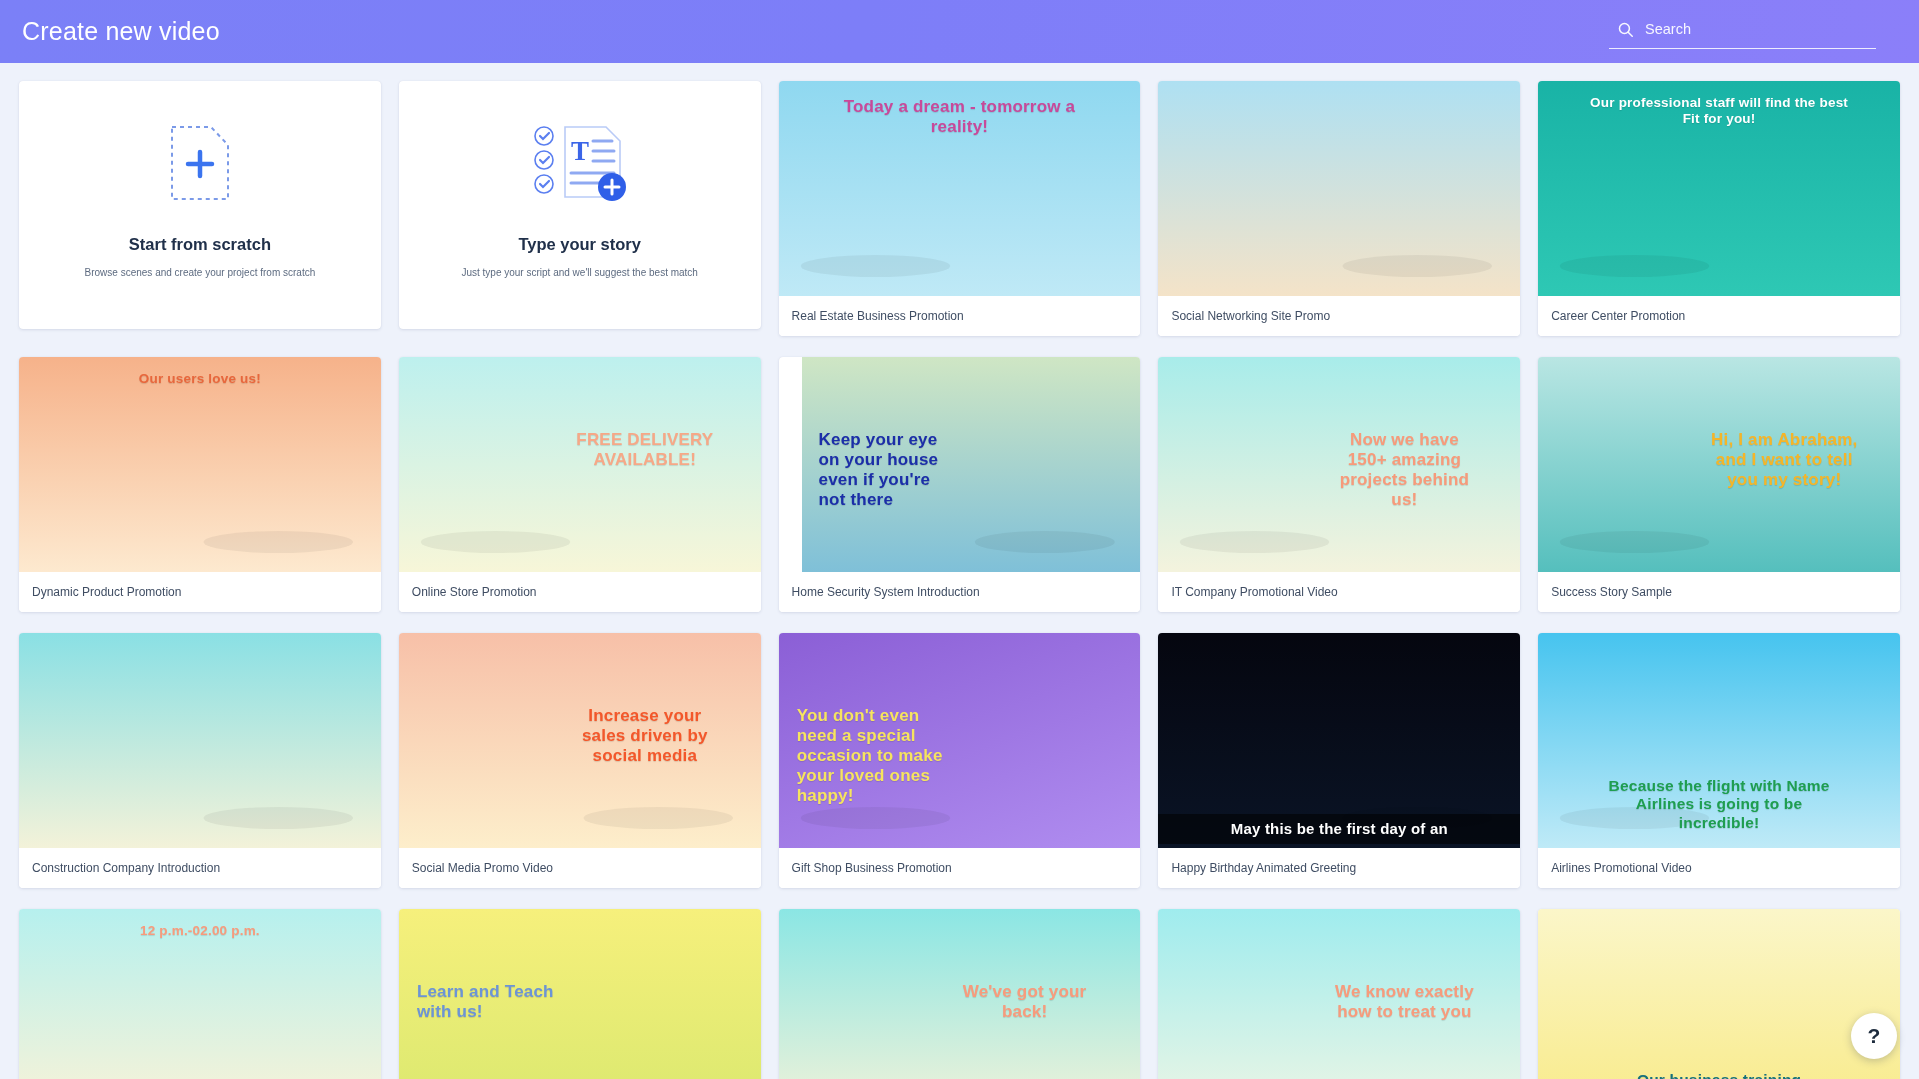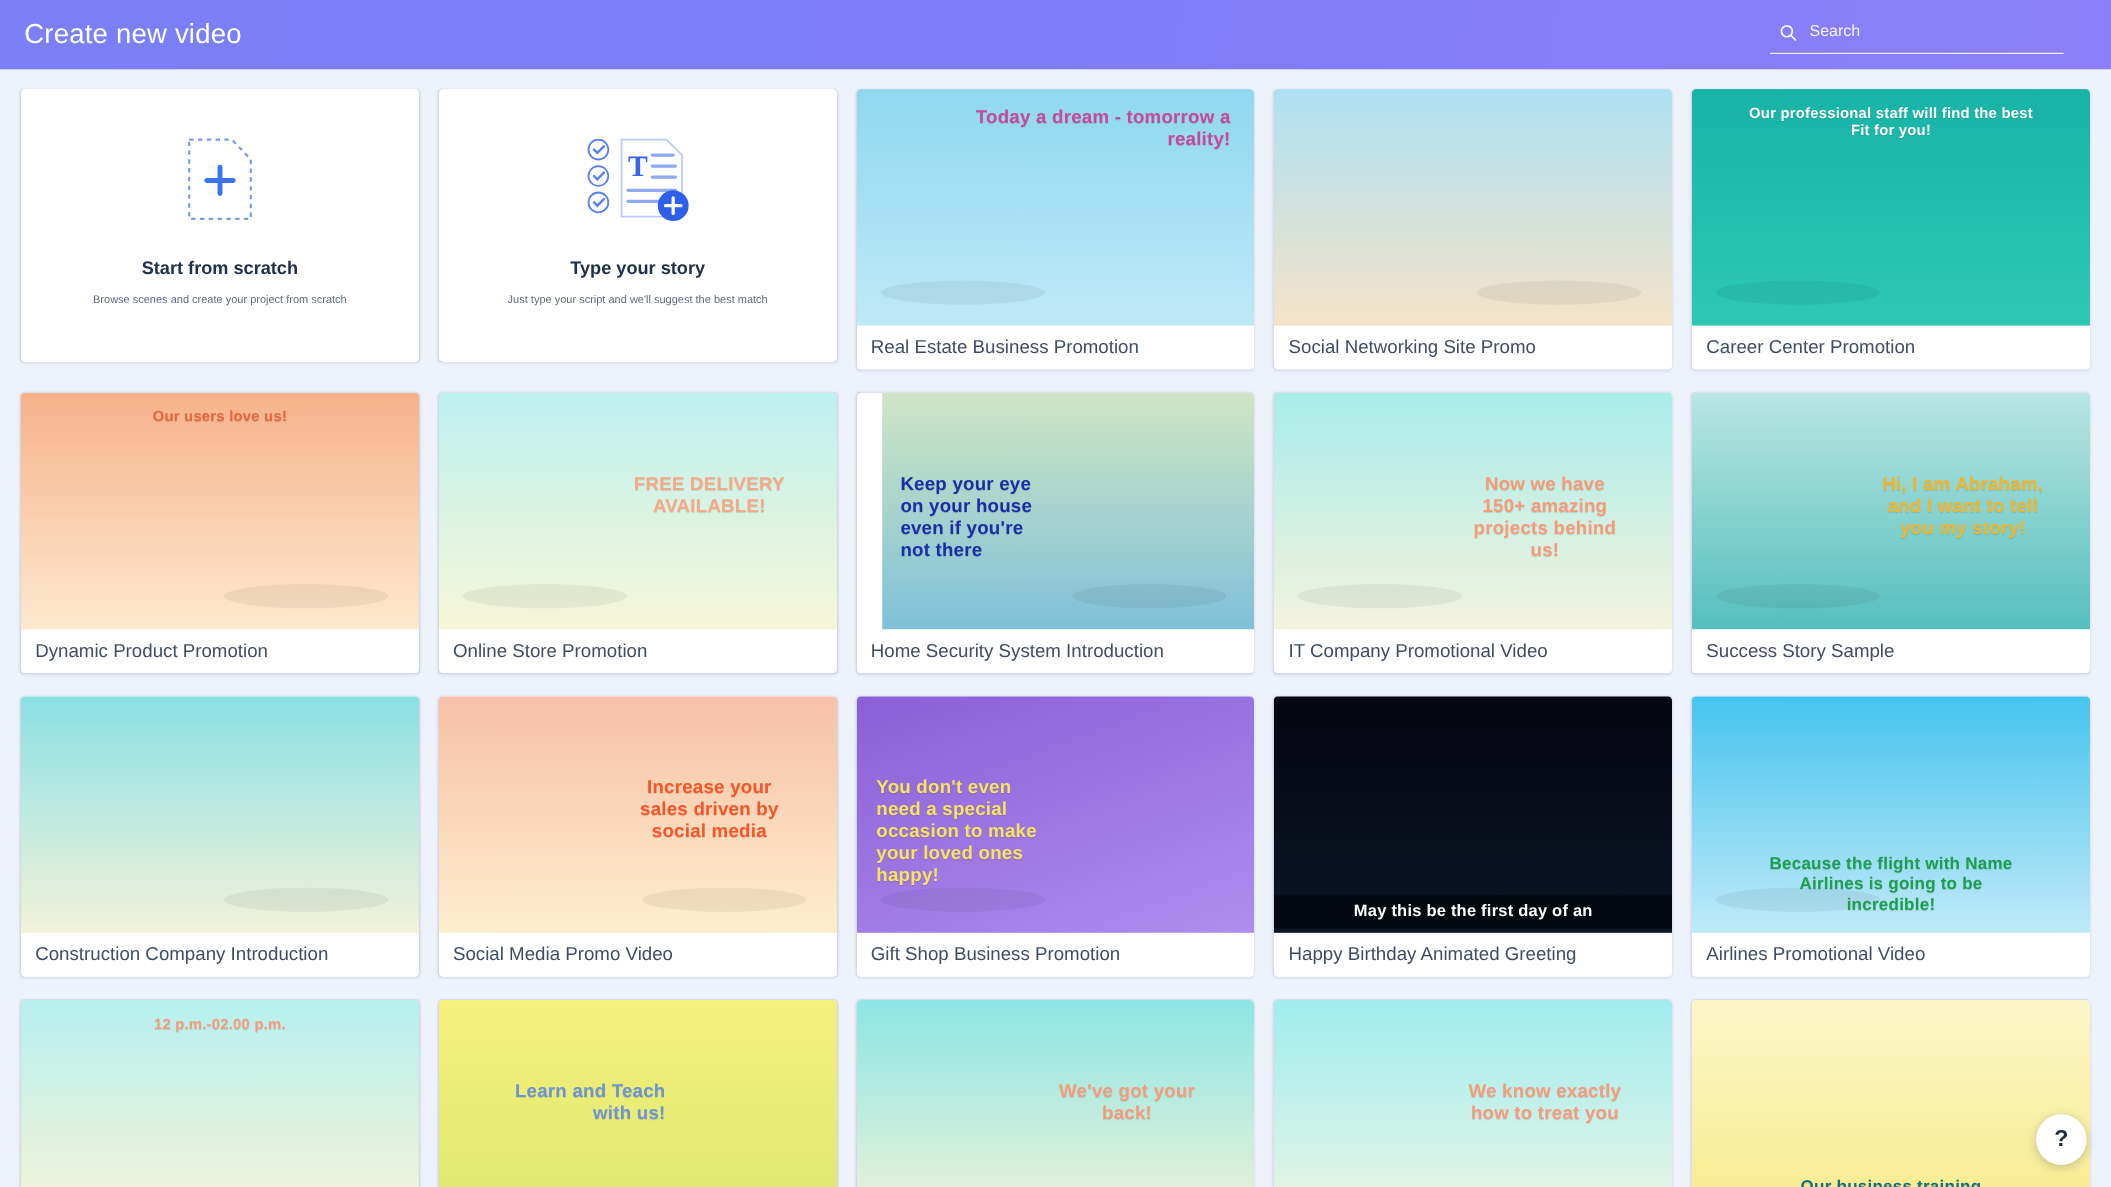--- a/index.html
+++ b/index.html
@@ -122,21 +122,21 @@
     line-height: 1.18;
     letter-spacing: .2px;
     text-shadow: 0 1px 1px rgba(0,0,0,.12);
     white-space: pre-line;
   }
   .caption {
     height: 40px;
     display: flex;
     align-items: center;
     padding: 0 13px;
-    font-size: 17px;
+    font-size: 12px;
     color: #3f4d63;
     background: #fff;
     white-space: nowrap;
     overflow: hidden;
     text-overflow: ellipsis;
   }
 
   
   .help-btn {
     position: absolute;
@@ -215,21 +215,21 @@
       </div>
       <div class="action-title">Type your story</div>
       <div class="action-desc">Just type your script and we'll suggest the best match</div>
     </div>
 
   <div class="card">
         <div class="thumb" style="background: linear-gradient(rgb(143, 216, 240) 0%, rgb(191, 233, 246) 100%);">
           <div class="art" style="inset: 0px; opacity: 0.55;"><svg width="100%" height="100%" viewBox="0 0 300 215" preserveAspectRatio="none">
               <ellipse cx="80" cy="185" rx="62" ry="11" fill="rgba(0,0,0,.10)"></ellipse>
             </svg></div>
-          <div class="thumb-text" style="color: rgb(200, 73, 154); top: 16px; left: 6%; width: 88%; text-align: right; font-size: 17px;">Today a dream - tomorrow a
+          <div class="thumb-text" style="color: rgb(200, 73, 154); top: 16px; left: 6%; width: 88%; text-align: center; font-size: 17px;">Today a dream - tomorrow a
 reality!</div>
         </div>
         <div class="caption">Real Estate Business Promotion</div>
       </div>
       <div class="card">
         <div class="thumb" style="background: linear-gradient(rgb(174, 224, 242) 0%, rgb(244, 227, 200) 100%);">
           <div class="art" style="inset: 0px; opacity: 0.55;"><svg width="100%" height="100%" viewBox="0 0 300 215" preserveAspectRatio="none">
               <ellipse cx="215" cy="185" rx="62" ry="11" fill="rgba(0,0,0,.10)"></ellipse>
             </svg></div>
         </div>
@@ -357,21 +357,21 @@
               <ellipse cx="215" cy="185" rx="62" ry="11" fill="rgba(0,0,0,.10)"></ellipse>
             </svg></div>
           <div class="thumb-text" style="color: rgb(247, 155, 124); top: 14px; left: 5%; width: 90%; text-align: center; font-size: 13.5px;">12 p.m.-02.00 p.m.</div>
         </div>
       </div>
       <div class="card">
         <div class="thumb" style="background: linear-gradient(rgb(246, 240, 124) 0%, rgb(217, 232, 110) 100%);">
           <div class="art" style="inset: 0px; opacity: 0.55;"><svg width="100%" height="100%" viewBox="0 0 300 215" preserveAspectRatio="none">
               <ellipse cx="80" cy="185" rx="62" ry="11" fill="rgba(0,0,0,.10)"></ellipse>
             </svg></div>
-          <div class="thumb-text" style="color: rgb(108, 148, 214); top: 34%; left: 5%; width: 52%; text-align: right; font-size: 17px;">Learn and Teach
+          <div class="thumb-text" style="color: rgb(108, 148, 214); top: 34%; left: 5%; width: 52%; text-align: left; font-size: 17px;">Learn and Teach
 with us!</div>
         </div>
       </div>
       <div class="card">
         <div class="thumb" style="background: linear-gradient(rgb(139, 230, 228) 0%, rgb(246, 243, 216) 100%);">
           <div class="art" style="inset: 0px; opacity: 0.55;"><svg width="100%" height="100%" viewBox="0 0 300 215" preserveAspectRatio="none">
               <ellipse cx="215" cy="185" rx="62" ry="11" fill="rgba(0,0,0,.10)"></ellipse>
             </svg></div>
           <div class="thumb-text" style="color: rgb(247, 155, 124); top: 34%; right: 6%; width: 52%; text-align: center; font-size: 17px;">We've got your
 back!</div>

